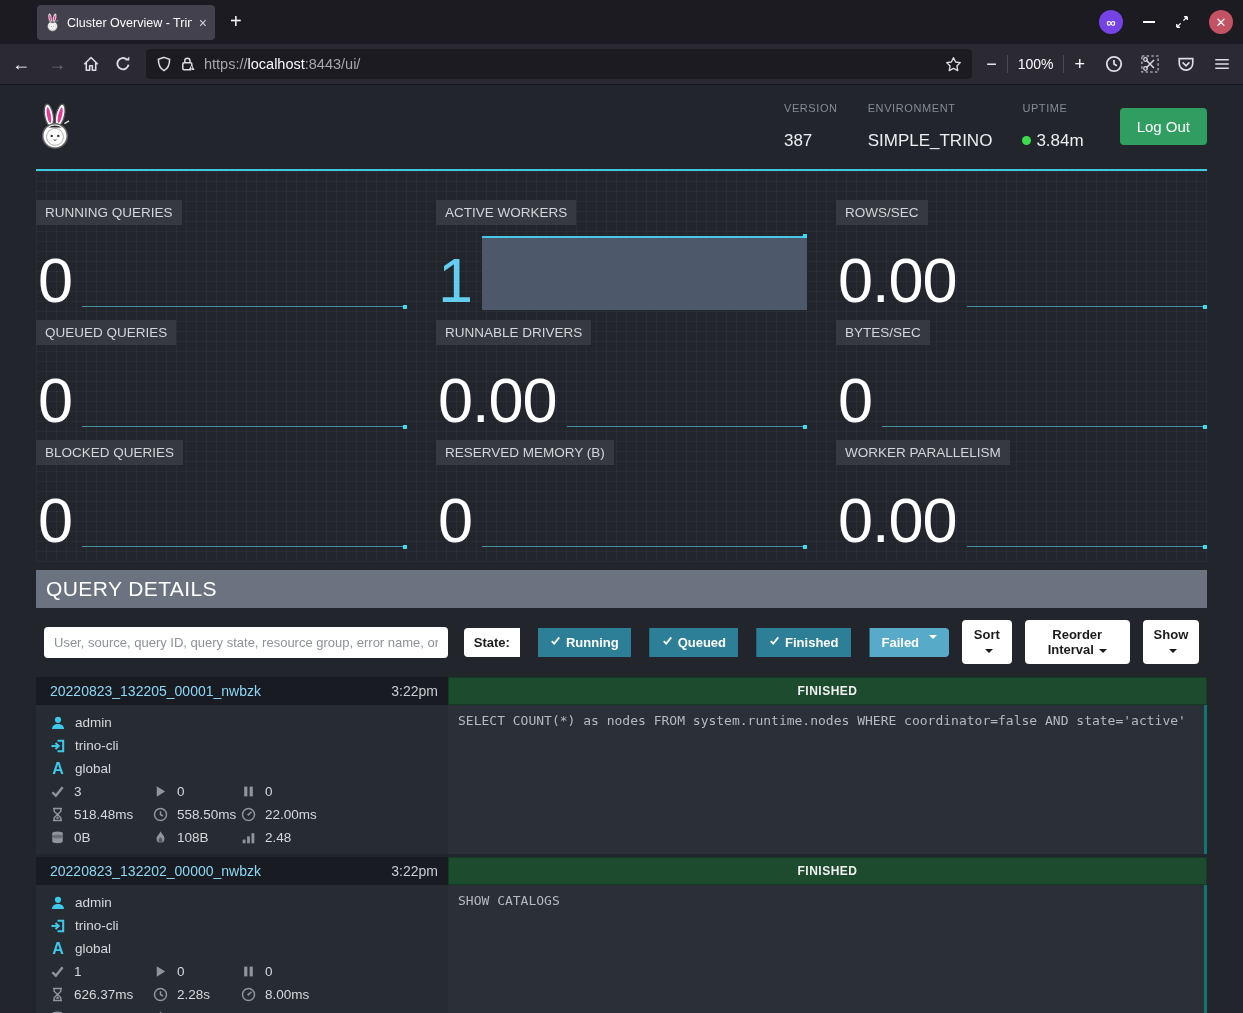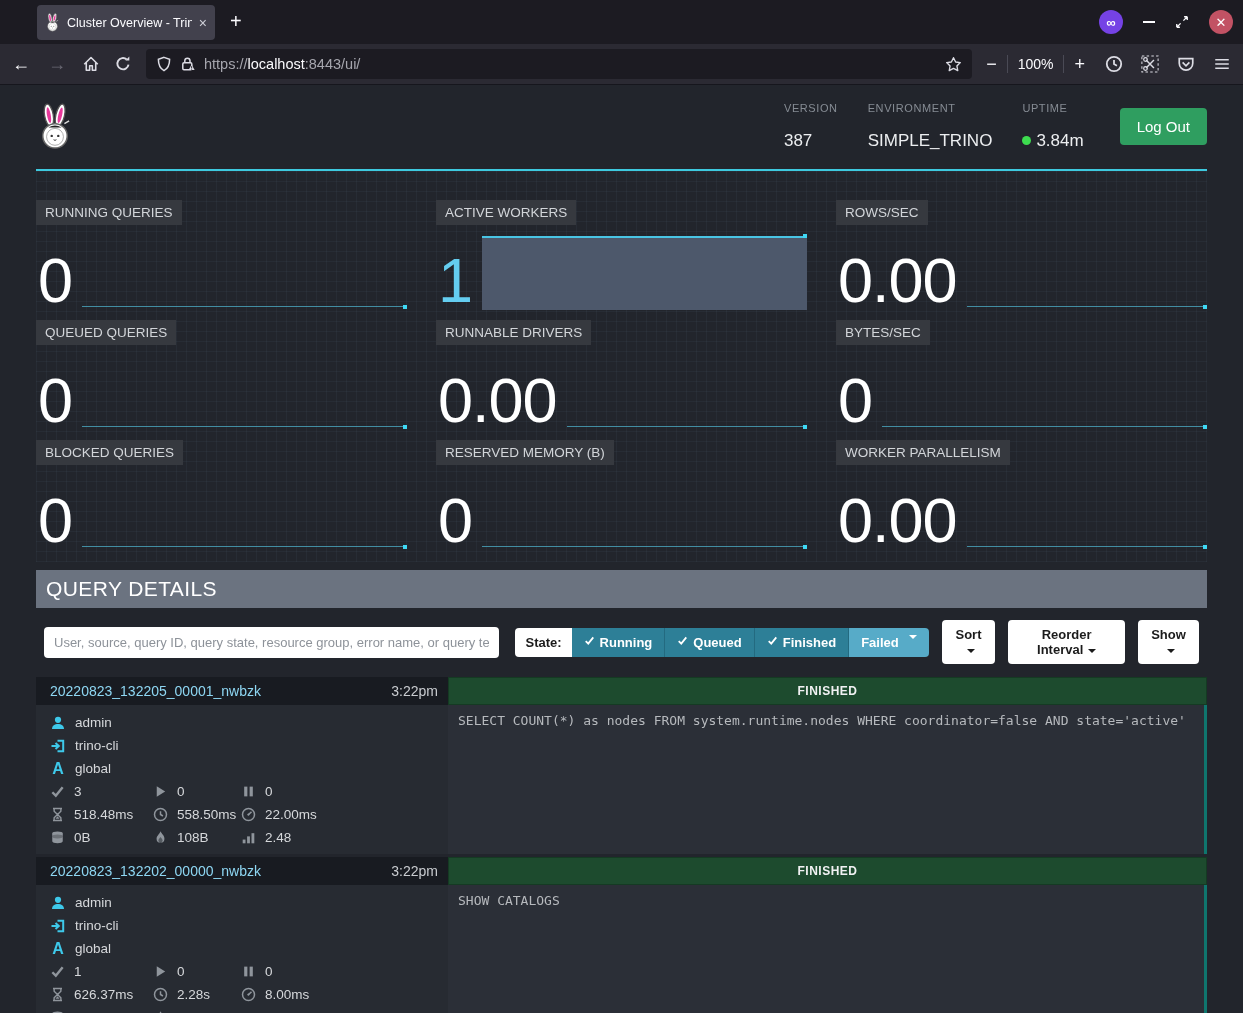--- a/index.html
+++ b/index.html
@@ -64,21 +64,21 @@
   .spark .dot { top:-1px; }
   .chart-area { flex:1; height:74px; background:#4d586b; border-top:2px solid #49c5e5; position:relative; margin-bottom:2px; }
   .chart-area .dot { top:-4px; }
 
   
   .qd-bar { margin-top:8px; background:#6b7380; color:#fff; font-size:21px; padding:7px 10px; letter-spacing:0.4px; }
   .toolbar { display:flex; align-items:center; padding:12px 8px 13px 8px; }
   .search-input { width:527px; height:31px; border:none; border-radius:4px; padding:0 10px; font-size:13px;
                   font-family:inherit; color:#333; background:#fff; outline:none; }
   .search-input::placeholder { color:#8d9299; }
-  .state-group { display:flex; margin-left:16px; }
+  .state-group { display:flex; margin-left:16px;gap:18px; }
   .state-chip { background:#fff; color:#1b1b1b; font-size:13px; font-weight:600; padding:7px 10px; border-radius:4px 0 0 4px; }
   .state-btn { background:#2d7f97; color:#fff; font-size:13px; font-weight:600; padding:7px 12px; border:none;
                border-left:1px solid #236a80; display:flex; align-items:flex-start; gap:5px; font-family:inherit; }
   .state-btn.open { background:#57abc8; border-radius:0 4px 4px 0; }
   .check-glyph { width:11px; height:11px; }
   .caret { display:inline-block; width:0; height:0; border-left:4px solid transparent; border-right:4px solid transparent;
            border-top:4px solid currentColor; margin-left:5px; vertical-align:middle; }
   .wh-btn { background:#fff; color:#1b1b1b; font-size:13px; font-weight:600; padding:7px 10px; border:none;
             border-radius:4px; margin-left:13px; font-family:inherit; }
 

